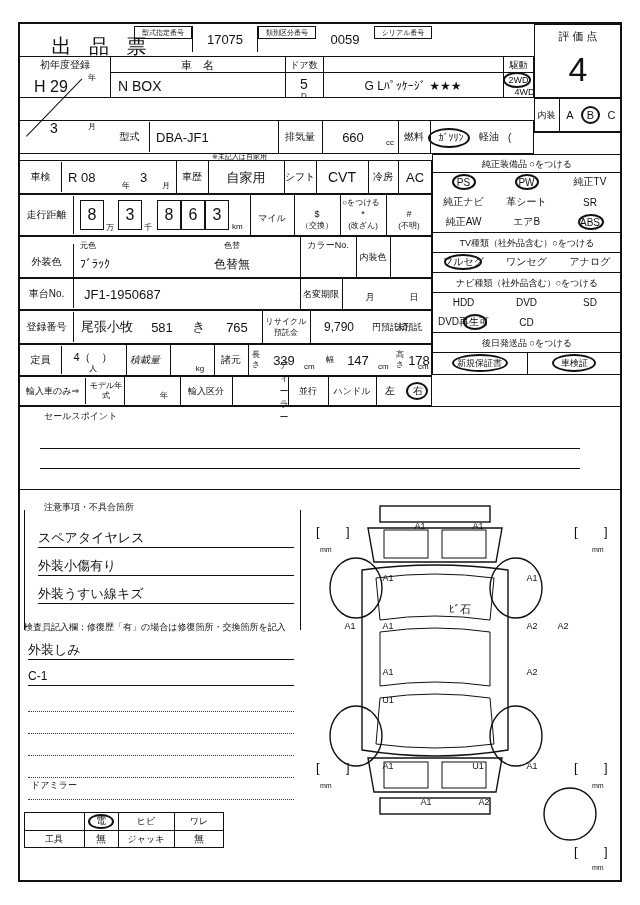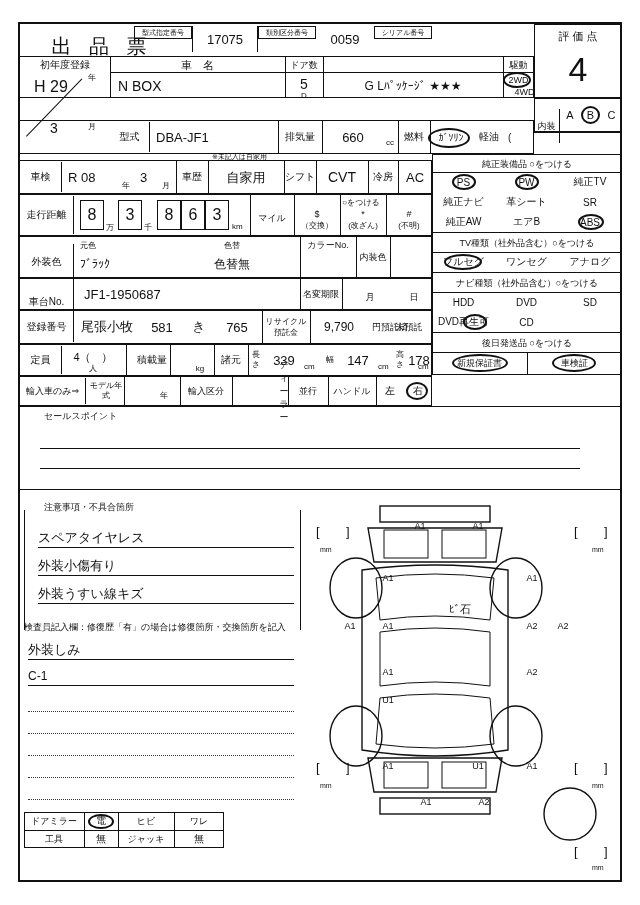--- a/index.html
+++ b/index.html
@@ -67,21 +67,21 @@
   <div class="abs l f14" style="left:118px;top:74px;width:160px;height:24px;">N BOX</div>
   <div class="abs c f14" style="left:285px;top:74px;width:38px;height:20px;">5</div>
   <div class="abs c f8" style="left:285px;top:90px;width:38px;height:10px;">D</div>
   <div class="abs c f12" style="left:323px;top:74px;width:180px;height:24px;">G Lﾊﾟｯｹｰｼﾞ ★★★</div>
 
   <div class="abs c f9" style="left:503px;top:74px;width:31px;height:12px;">2WD</div>
   <div class="abs ell" style="left:503px;top:72px;width:28px;height:16px;"></div>
   <div class="abs c f9" style="left:503px;top:86px;width:43px;height:12px;">4WD</div>
 
   <div class="abs bd" style="left:534px;top:98px;width:88px;height:34px;"></div>
-  <div class="abs c f9" style="left:534px;top:109px;width:26px;height:34px;border-right:1px solid #111;">内装</div>
+  <div class="abs c f9" style="left:534px;top:98px;width:26px;height:34px;border-right:1px solid #111;">内装</div>
   <div class="abs c f11" style="left:560px;top:98px;width:20px;height:34px;">A</div>
   <div class="abs c f11" style="left:580px;top:98px;width:21px;height:34px;">B</div>
   <div class="abs ell" style="left:581px;top:106px;width:19px;height:18px;"></div>
   <div class="abs c f11" style="left:601px;top:98px;width:21px;height:34px;">C</div>
 
   <div class="abs bd" style="left:18px;top:120px;width:516px;height:34px;"></div>
   <div class="abs hline" style="left:18px;top:120px;width:516px;"></div>
   <div class="abs c f10" style="left:110px;top:122px;width:40px;height:30px;border-right:1px solid #111;">型式</div>
   <div class="abs l f13" style="left:156px;top:122px;width:120px;height:30px;">DBA-JF1</div>
   <div class="abs vline" style="left:278px;top:120px;height:34px;"></div>
@@ -198,21 +198,21 @@
   <div class="abs l f12" style="left:80px;top:254px;width:90px;height:20px;">ﾌﾞﾗｯｸ</div>
   <div class="abs c f8" style="left:172px;top:238px;width:120px;height:14px;">色替</div>
   <div class="abs c f12" style="left:172px;top:254px;width:120px;height:20px;">色替無</div>
   <div class="abs vline" style="left:300px;top:236px;height:42px;"></div>
   <div class="abs c f9" style="left:300px;top:238px;width:56px;height:14px;">カラーNo.</div>
   <div class="abs vline" style="left:356px;top:236px;height:42px;"></div>
   <div class="abs c f9" style="left:356px;top:240px;width:34px;height:34px;line-height:10px;">内装色</div>
   <div class="abs vline" style="left:390px;top:236px;height:42px;"></div>
 
   <div class="abs bd" style="left:18px;top:278px;width:414px;height:32px;"></div>
-  <div class="abs c f10" style="left:20px;top:280px;width:54px;height:44px;border-right:1px solid #111;">車台No.</div>
+  <div class="abs c f10" style="left:20px;top:280px;width:54px;height:28px;border-right:1px solid #111;">車台No.</div>
   <div class="abs l f13" style="left:84px;top:280px;width:160px;height:28px;">JF1-1950687</div>
   <div class="abs vline" style="left:300px;top:278px;height:32px;"></div>
   <div class="abs c f9" style="left:300px;top:280px;width:42px;height:28px;line-height:11px;">
       <span>名変期限</span>
     </div>
   <div class="abs vline" style="left:342px;top:278px;height:32px;"></div>
   <div class="abs c f9" style="left:360px;top:290px;width:20px;height:14px;">月</div>
   <div class="abs c f9" style="left:404px;top:290px;width:20px;height:14px;">日</div>
 
   <div class="abs bd" style="left:18px;top:310px;width:414px;height:34px;"></div>
@@ -226,21 +226,21 @@
   <div class="abs vline" style="left:310px;top:310px;height:34px;"></div>
   <div class="abs c f12" style="left:312px;top:312px;width:54px;height:30px;">9,790</div>
   <div class="abs c f9" style="left:366px;top:312px;width:48px;height:30px;">円預託済</div>
   <div class="abs c f9" style="left:386px;top:312px;width:46px;height:30px;">未預託</div>
 
   <div class="abs bd" style="left:18px;top:344px;width:414px;height:32px;"></div>
   <div class="abs c f10" style="left:20px;top:346px;width:42px;height:28px;border-right:1px solid #111;">定員</div>
   <div class="abs c f11" style="left:64px;top:346px;width:58px;height:22px;">4（　）</div>
   <div class="abs c f8" style="left:64px;top:362px;width:58px;height:12px;">人</div>
   <div class="abs vline" style="left:126px;top:344px;height:32px;"></div>
-  <div class="abs c f10" style="left:130px;top:346px;width:44px;height:28px;">積載量</div>
+  <div class="abs c f10" style="left:123px;top:346px;width:44px;height:28px;font-style:italic;">積載量</div>
   <div class="abs vline" style="left:170px;top:344px;height:32px;"></div>
   <div class="abs c f8" style="left:188px;top:362px;width:24px;height:12px;">kg</div>
   <div class="abs vline" style="left:214px;top:344px;height:32px;"></div>
   <div class="abs c f10" style="left:214px;top:346px;width:34px;height:28px;">諸元</div>
   <div class="abs vline" style="left:248px;top:344px;height:32px;"></div>
   <div class="abs c f8" style="left:248px;top:348px;width:16px;height:24px;line-height:10px;">長さ</div>
   <div class="abs c f13" style="left:264px;top:346px;width:40px;height:28px;">339</div>
   <div class="abs f8" style="left:304px;top:362px;">cm</div>
   <div class="abs c f8" style="left:322px;top:352px;width:16px;height:14px;">幅</div>
   <div class="abs c f13" style="left:338px;top:346px;width:40px;height:28px;">147</div>
@@ -288,21 +288,21 @@
   <div class="abs l f12 dot" style="left:28px;top:714px;width:266px;height:20px;"></div>
   <div class="abs l f12 dot" style="left:28px;top:736px;width:266px;height:20px;"></div>
   <div class="abs l f12 dot" style="left:28px;top:758px;width:266px;height:20px;"></div>
   <div class="abs l f12 dot" style="left:28px;top:780px;width:266px;height:20px;"></div>
 
   <div class="abs bd" style="left:24px;top:812px;width:200px;height:36px;"></div>
   <div class="abs hline" style="left:24px;top:830px;width:200px;"></div>
   <div class="abs vline" style="left:84px;top:812px;height:36px;"></div>
   <div class="abs vline" style="left:118px;top:812px;height:36px;"></div>
   <div class="abs vline" style="left:174px;top:812px;height:36px;"></div>
-  <div class="abs c f9" style="left:24px;top:812px;width:60px;height:18px;">ドアミラー</div>
+  <div class="abs c f9" style="left:24px;top:776px;width:60px;height:18px;">ドアミラー</div>
   <div class="abs c f10" style="left:84px;top:812px;width:34px;height:18px;">電</div>
   <div class="abs ell" style="left:88px;top:814px;width:26px;height:15px;"></div>
   <div class="abs c f9" style="left:118px;top:812px;width:56px;height:18px;">ヒビ</div>
   <div class="abs c f9" style="left:174px;top:812px;width:50px;height:18px;">ワレ</div>
   <div class="abs c f9" style="left:24px;top:830px;width:60px;height:18px;">工具</div>
   <div class="abs c f10" style="left:84px;top:830px;width:34px;height:18px;">無</div>
   <div class="abs c f9" style="left:118px;top:830px;width:56px;height:18px;">ジャッキ</div>
   <div class="abs c f10" style="left:174px;top:830px;width:50px;height:18px;">無</div>
 
   <div class="abs" style="left:320px;top:500px;width:300px;height:360px;">

